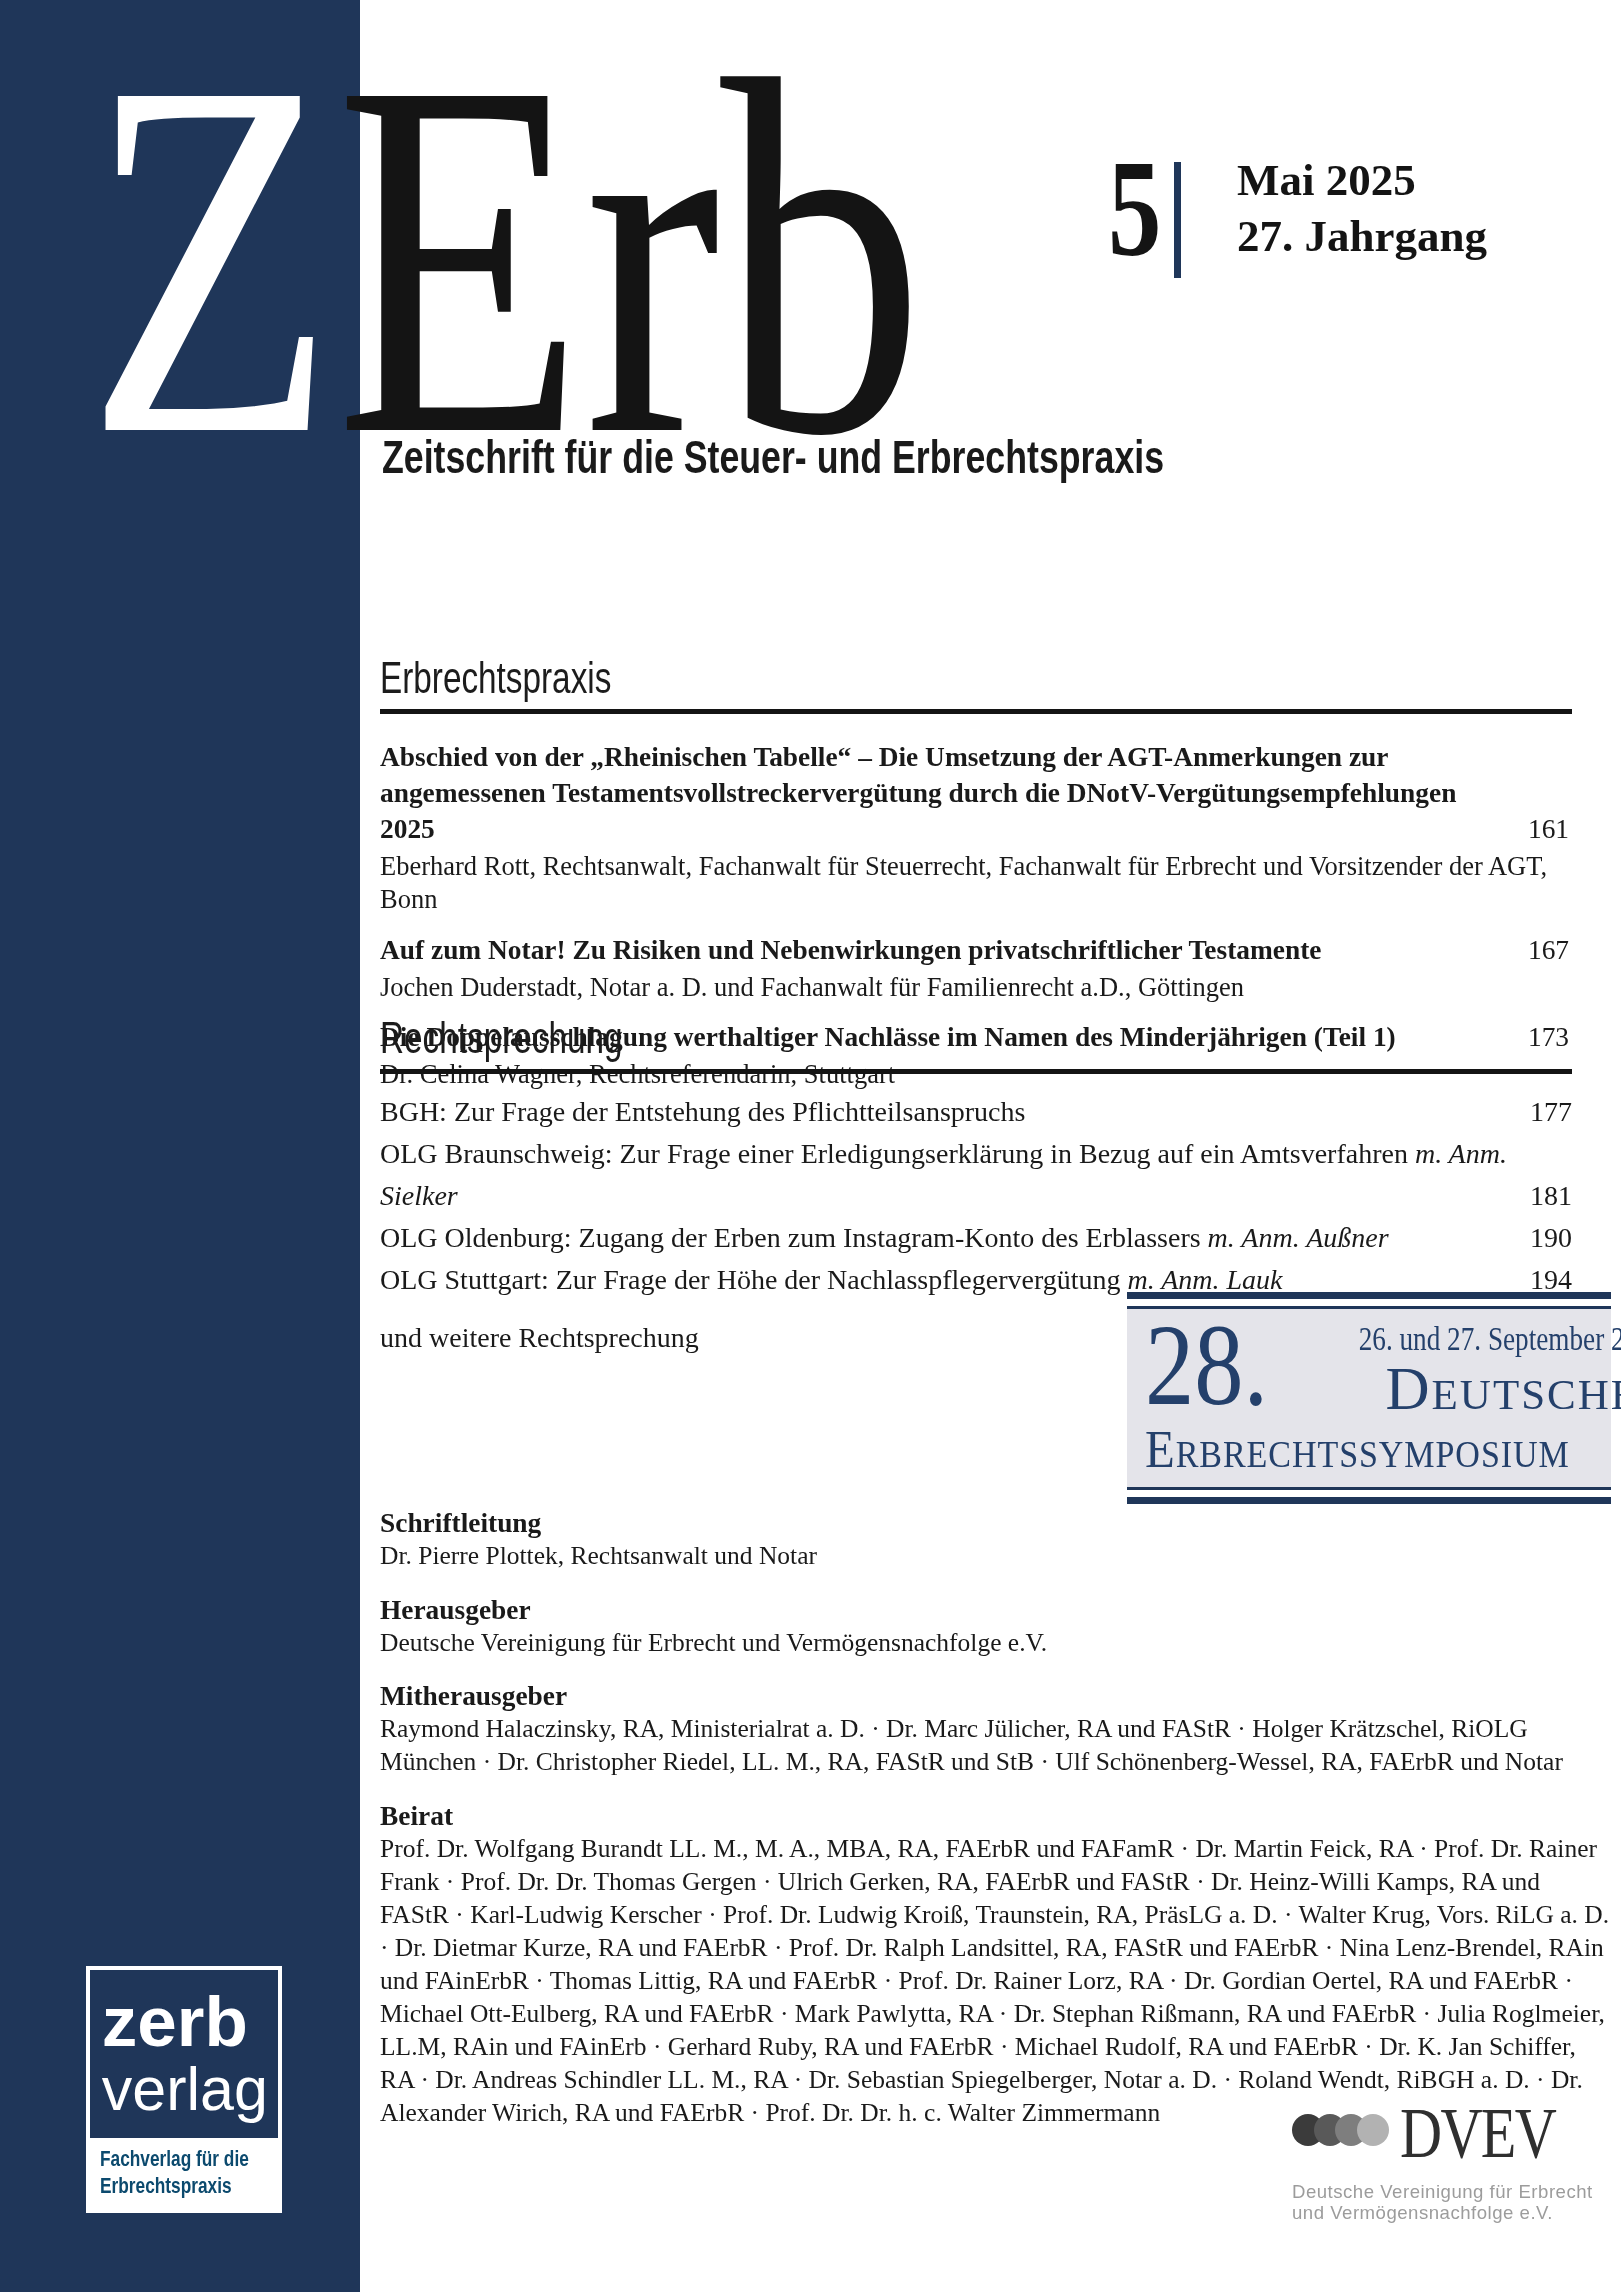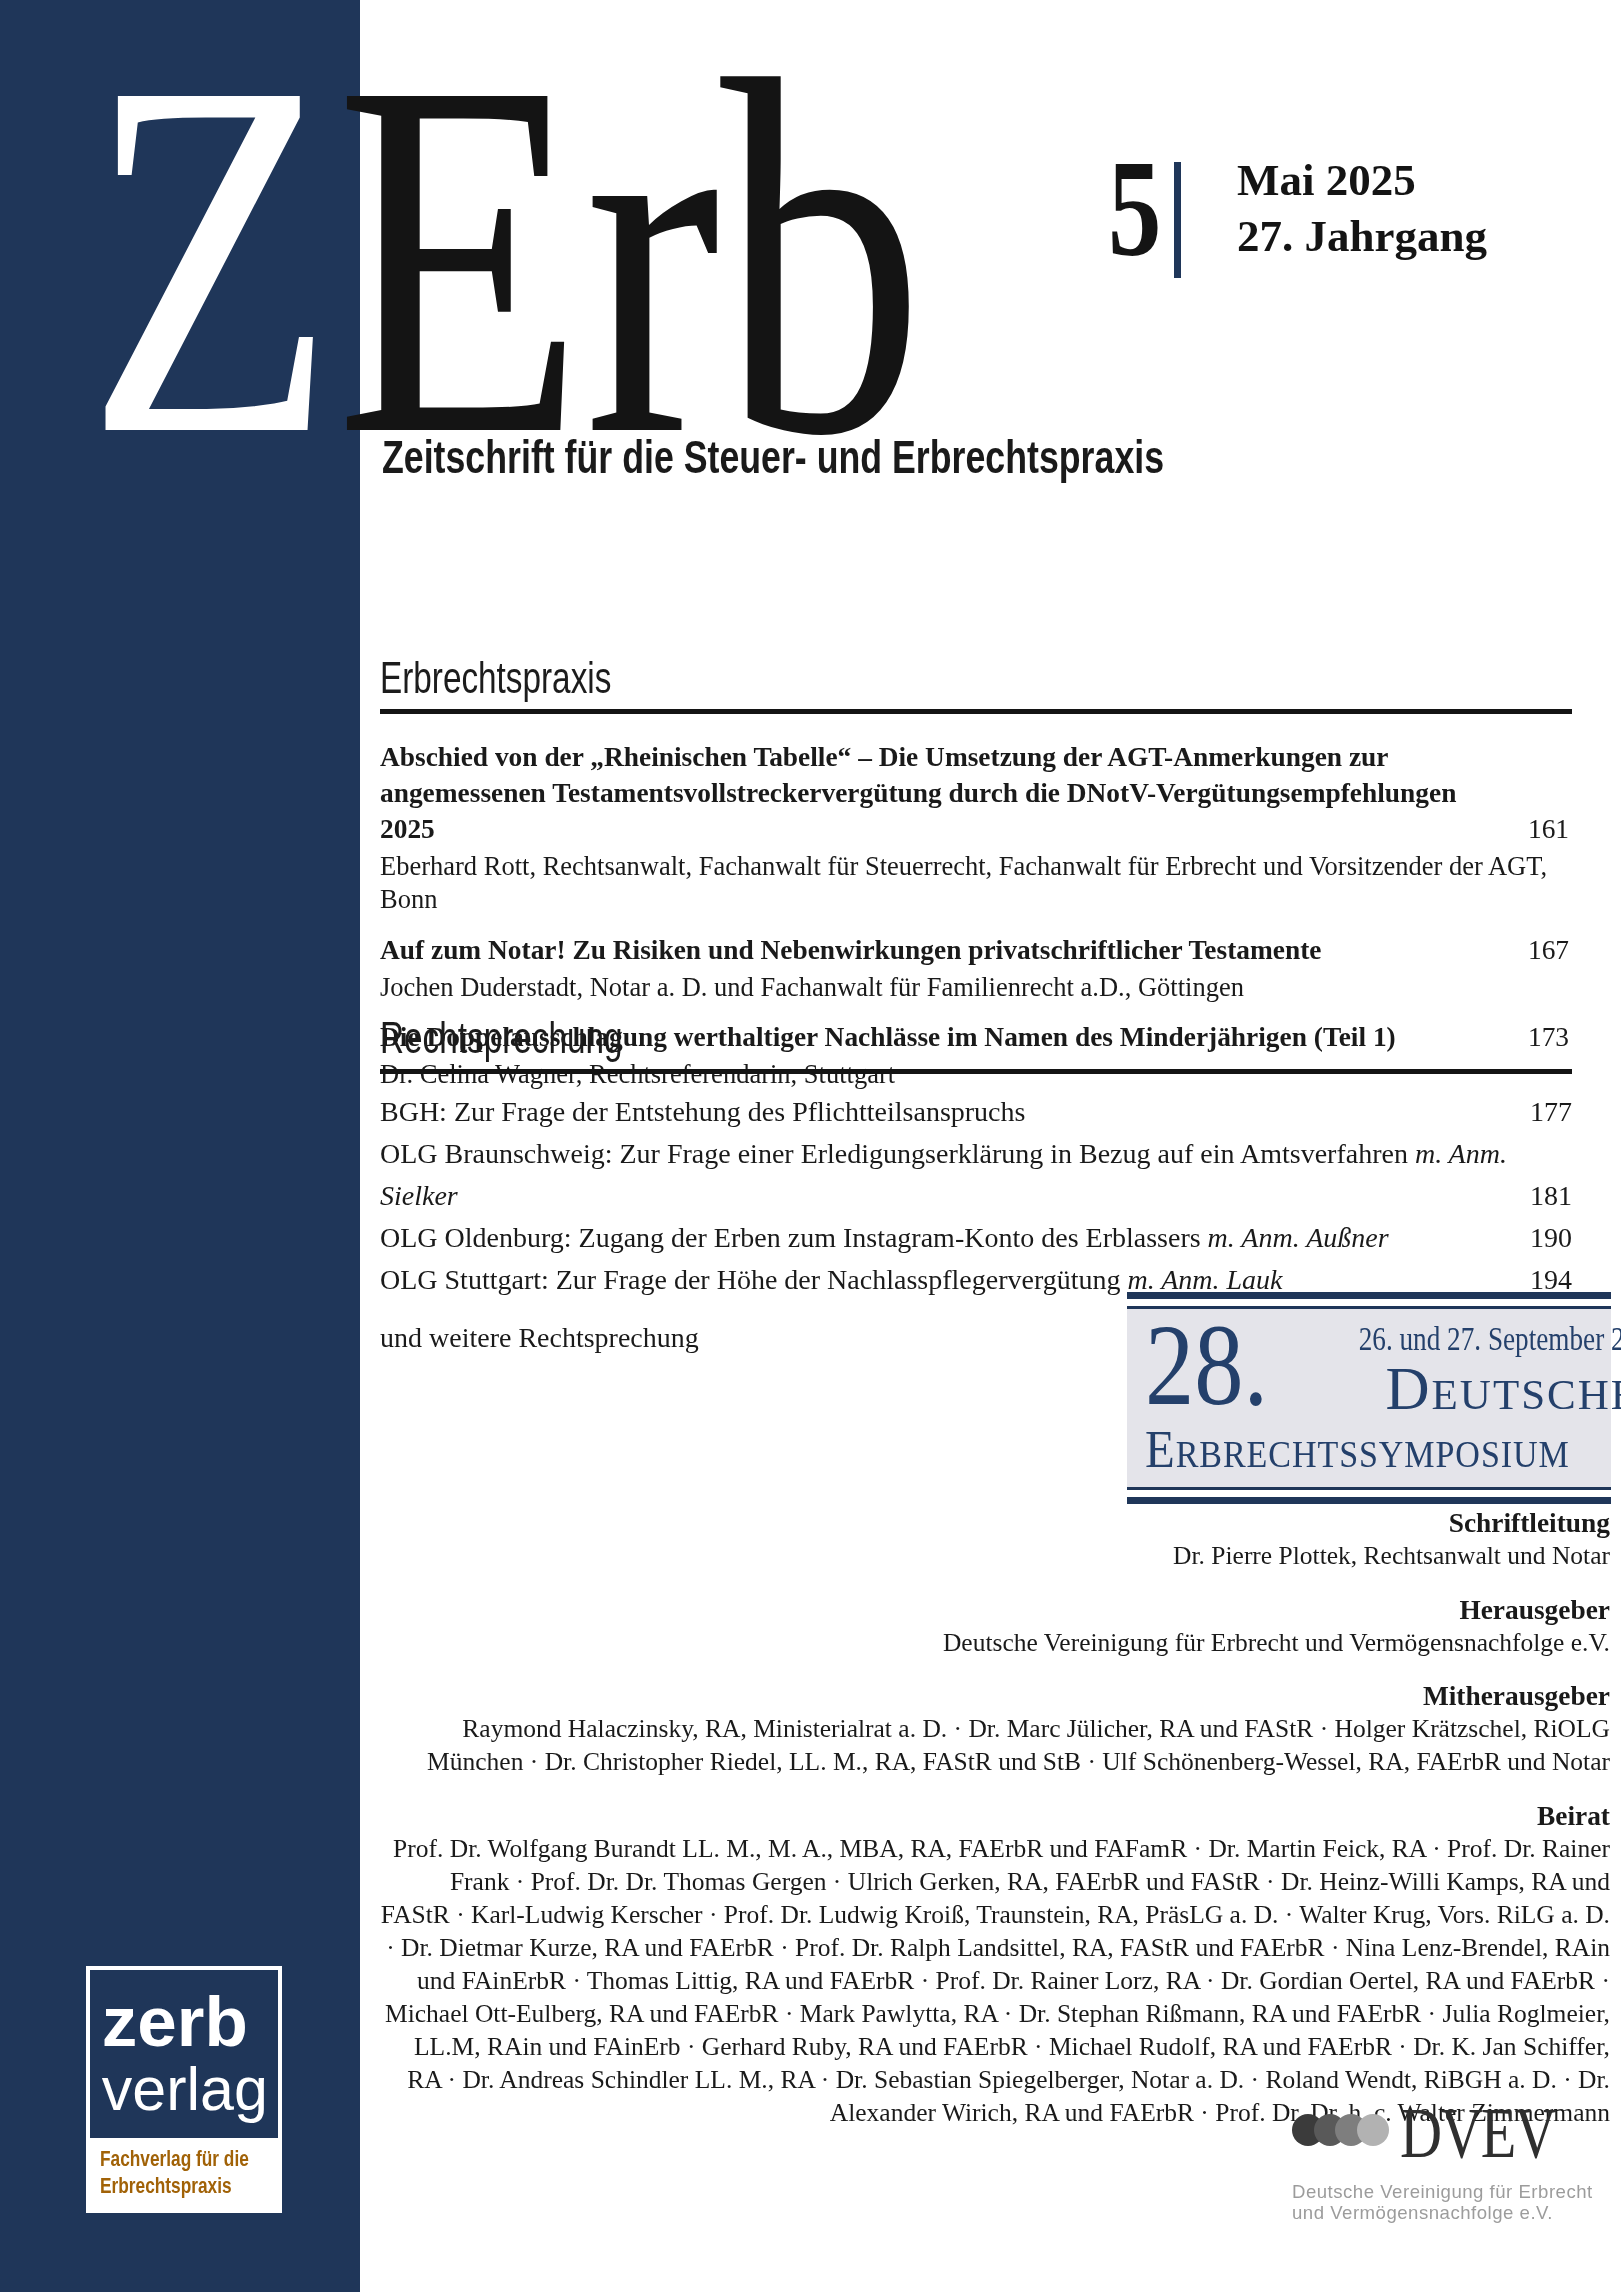--- a/index.html
+++ b/index.html
@@ -51,32 +51,32 @@
   .sym-head-right{flex:1;text-align:right;padding-top:2px;}
   .sym-date{display:inline-block;font-size:34px;line-height:37px;transform:scaleX(0.80);
         transform-origin:100% 0;white-space:nowrap;}
   .sym-t1{font-variant:small-caps;font-size:61px;line-height:63px;letter-spacing:2px;white-space:nowrap;}
   .sym-t2{font-variant:small-caps;font-size:53px;line-height:59px;letter-spacing:1px;
         transform:scaleX(0.92);transform-origin:0 0;white-space:nowrap;}
   .sym-cta{font-size:41px;line-height:45px;margin-top:2.9px;}
 
   
   .staff{position:absolute;left:380px;top:1507px;width:1230px;}
-  .staff-block{margin-bottom:21.6px;text-align:right;}
+  .staff-block{margin-bottom:21.6px;}
   .staff-label{font-size:27.4px;font-weight:bold;line-height:32px;}
   .staff-text{font-size:25.5px;line-height:33px;}
 
   
   .verlag{position:absolute;left:86px;top:1966px;width:196px;height:247px;box-sizing:border-box;
         border:4.9px solid #ffffff;background:#1f3659;display:flex;flex-direction:column;
         font-family:"Liberation Sans",sans-serif;}
   .verlag-top{flex:1;color:#ffffff;padding:15.7px 0 0 11.8px;}
   .verlag-word1{font-size:71px;font-weight:bold;line-height:1.0;}
   .verlag-word2{font-size:61px;font-weight:normal;line-height:1.0;margin-top:2px;}
-  .verlag-bottom{background:#ffffff;color:#a16207;padding:7.8px 0 9.8px 9.8px;}
+  .verlag-bottom{background:#ffffff;color:#0c4a6e;padding:7.8px 0 9.8px 9.8px;}
   .verlag-tagline{width:206px;font-size:21.6px;font-weight:bold;line-height:26.5px;
         transform:scaleX(0.80);transform-origin:0 0;}
 
   
   .dvev{position:absolute;left:1292px;top:2098px;font-family:"Liberation Serif",serif;}
   .dvev-row{display:flex;align-items:flex-start;}
   .circles{position:relative;width:98px;height:33px;margin-top:15.7px;}
   .circle{position:absolute;top:0;width:32px;height:32px;border-radius:50%;}
   .c1{left:0;background:#3b3b3b;}
   .c2{left:21.6px;background:#595959;}

